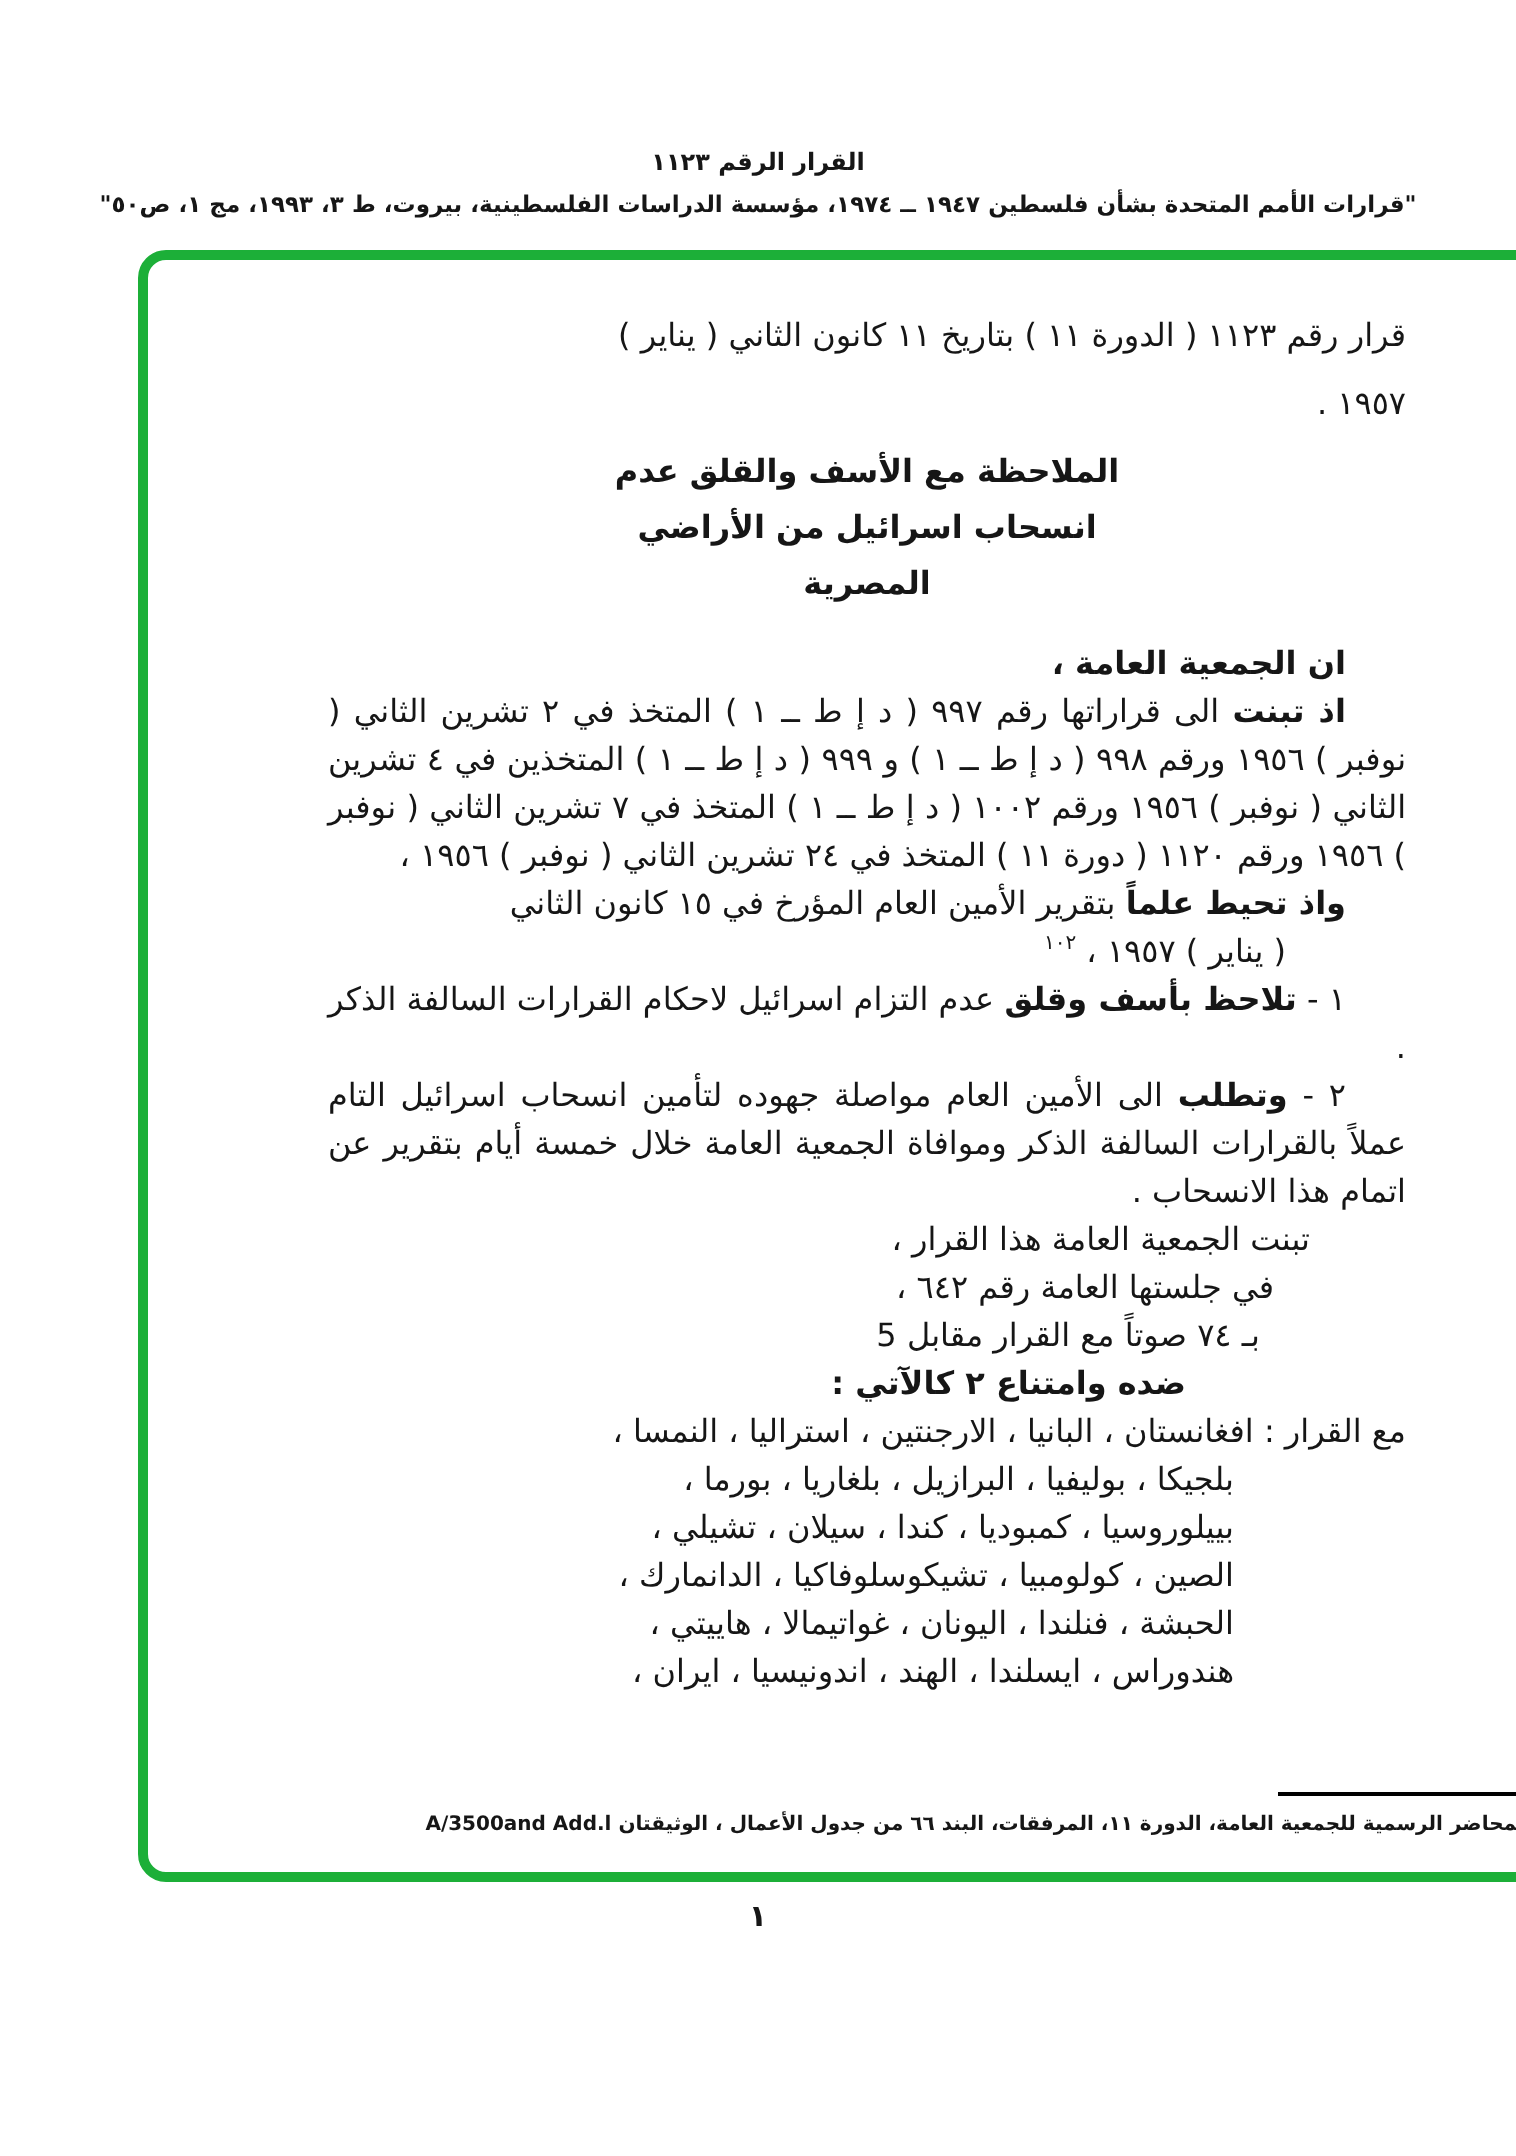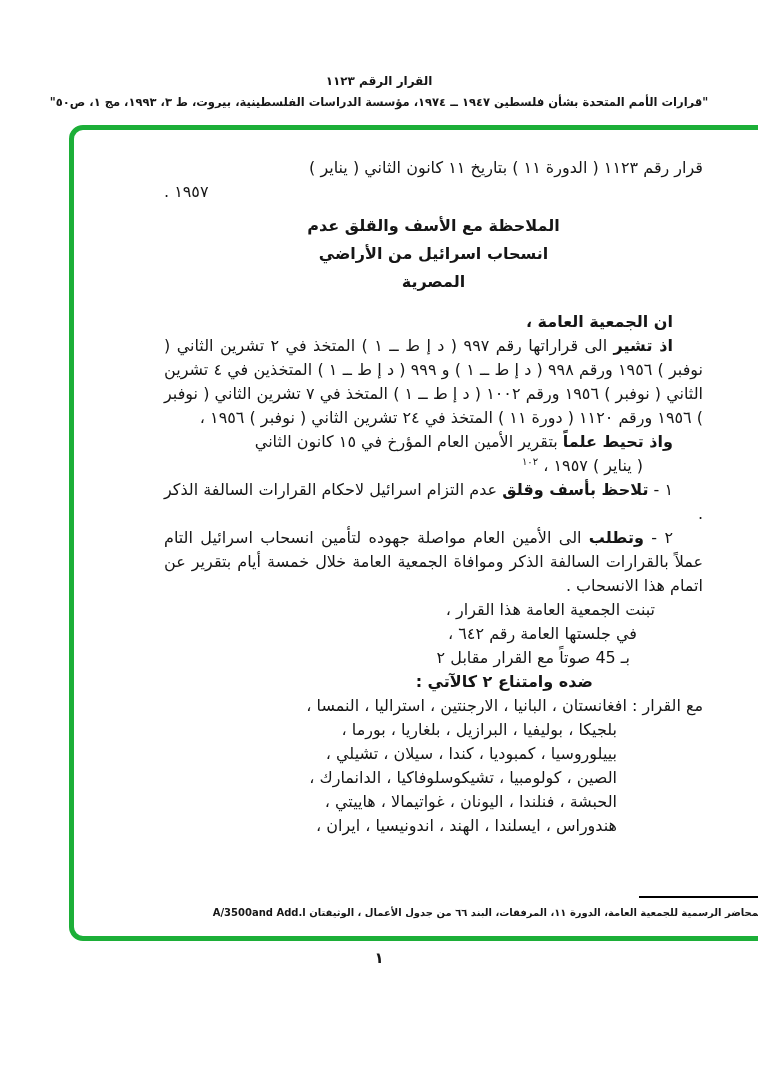--- a/index.html
+++ b/index.html
@@ -20,21 +20,21 @@
     border:5px solid var(--green,#1caf38);border-radius:14px;
     display:flex;flex-direction:column;
     padding:26px 0 18px 0;
   }
   .content{
     direction:rtl;text-align:justify;
     padding:0 94px 0 90px;
     font-size:16px;line-height:24px;
   }
   .intro-line1{text-align:right;}
-  .intro-line2{direction:rtl;text-align:left;}
+  .intro-line2{direction:rtl;text-align:right;margin-top:10px;}
   .subject{
     text-align:center;font-weight:700;margin:8px 0 14px 0;line-height:28px;
   }
   .opening{font-weight:700;text-indent:30px;text-align:right;}
   .para{text-indent:30px;}
   .lead{font-weight:700;}
   .cont-line{text-align:right;}
   .noting-l2{padding-right:60px;}
   sup{font-size:10px;vertical-align:super;line-height:0;}
   .adoption{text-align:right;}
@@ -77,33 +77,33 @@
     <div class="intro-line2">١٩٥٧ .</div>
 
     <div class="subject">
         <div>الملاحظة مع الأسف والقلق عدم</div>
         <div>انسحاب اسرائيل من الأراضي</div>
         <div>المصرية</div>
       </div>
 
     <div class="opening">ان الجمعية العامة ،</div>
 
-    <div class="para"><span class="lead">اذ تشير</span><span> الى قراراتها رقم ٩٩٧ ( د إ ط ــ ١ ) المتخذ في ٢ تشرين الثاني ( نوفبر ) ١٩٥٦ ورقم ٩٩٨ ( د إ ط ــ ١ ) و ٩٩٩ ( د إ ط ــ ١ ) المتخذين في ٤ تشرين الثاني ( نوفبر ) ١٩٥٦ ورقم ١٠٠٢ ( د إ ط ــ ١ ) المتخذ في ٧ تشرين الثاني ( نوفبر ) ١٩٥٦ ورقم ١١٢٠ ( دورة ١١ ) المتخذ في ٢٤ تشرين الثاني ( نوفبر ) ١٩٥٦ ،</span></div>
+    <div class="para"><span class="lead">اذ تبنت</span><span> الى قراراتها رقم ٩٩٧ ( د إ ط ــ ١ ) المتخذ في ٢ تشرين الثاني ( نوفبر ) ١٩٥٦ ورقم ٩٩٨ ( د إ ط ــ ١ ) و ٩٩٩ ( د إ ط ــ ١ ) المتخذين في ٤ تشرين الثاني ( نوفبر ) ١٩٥٦ ورقم ١٠٠٢ ( د إ ط ــ ١ ) المتخذ في ٧ تشرين الثاني ( نوفبر ) ١٩٥٦ ورقم ١١٢٠ ( دورة ١١ ) المتخذ في ٢٤ تشرين الثاني ( نوفبر ) ١٩٥٦ ،</span></div>
 
     <div class="para"><span class="lead">واذ تحيط علماً</span><span> بتقرير الأمين العام المؤرخ في ١٥ كانون الثاني</span></div>
     <div class="cont-line noting-l2"><span>( يناير ) ١٩٥٧ ، </span><sup>١٠٢</sup></div>
 
     <div class="para"><span>١ - </span><span class="lead">تلاحظ بأسف وقلق</span><span> عدم التزام اسرائيل لاحكام القرارات السالفة الذكر .</span></div>
 
     <div class="para"><span>٢ - </span><span class="lead">وتطلب</span><span> الى الأمين العام مواصلة جهوده لتأمين انسحاب اسرائيل التام عملاً بالقرارات السالفة الذكر وموافاة الجمعية العامة خلال خمسة أيام بتقرير عن اتمام هذا الانسحاب .</span></div>
 
     <div class="adoption">
         <div>تبنت الجمعية العامة هذا القرار ،</div>
         <div>في جلستها العامة رقم ٦٤٢ ،</div>
-        <div>بـ 45 صوتاً مع القرار مقابل ٢</div>
+        <div>بـ ٧٤ صوتاً مع القرار مقابل 5</div>
         <div>ضده وامتناع ٢ كالآتي :</div>
       </div>
 
     <div class="votes">
         <div>مع القرار : افغانستان ، البانيا ، الارجنتين ، استراليا ، النمسا ،</div>
         <div>بلجيكا ، بوليفيا ، البرازيل ، بلغاريا ، بورما ،</div>
         <div>بييلوروسيا ، كمبوديا ، كندا ، سيلان ، تشيلي ،</div>
         <div>الصين ، كولومبيا ، تشيكوسلوفاكيا ، الدانمارك ،</div>
         <div>الحبشة ، فنلندا ، اليونان ، غواتيمالا ، هاييتي ،</div>
         <div>هندوراس ، ايسلندا ، الهند ، اندونيسيا ، ايران ،</div>

